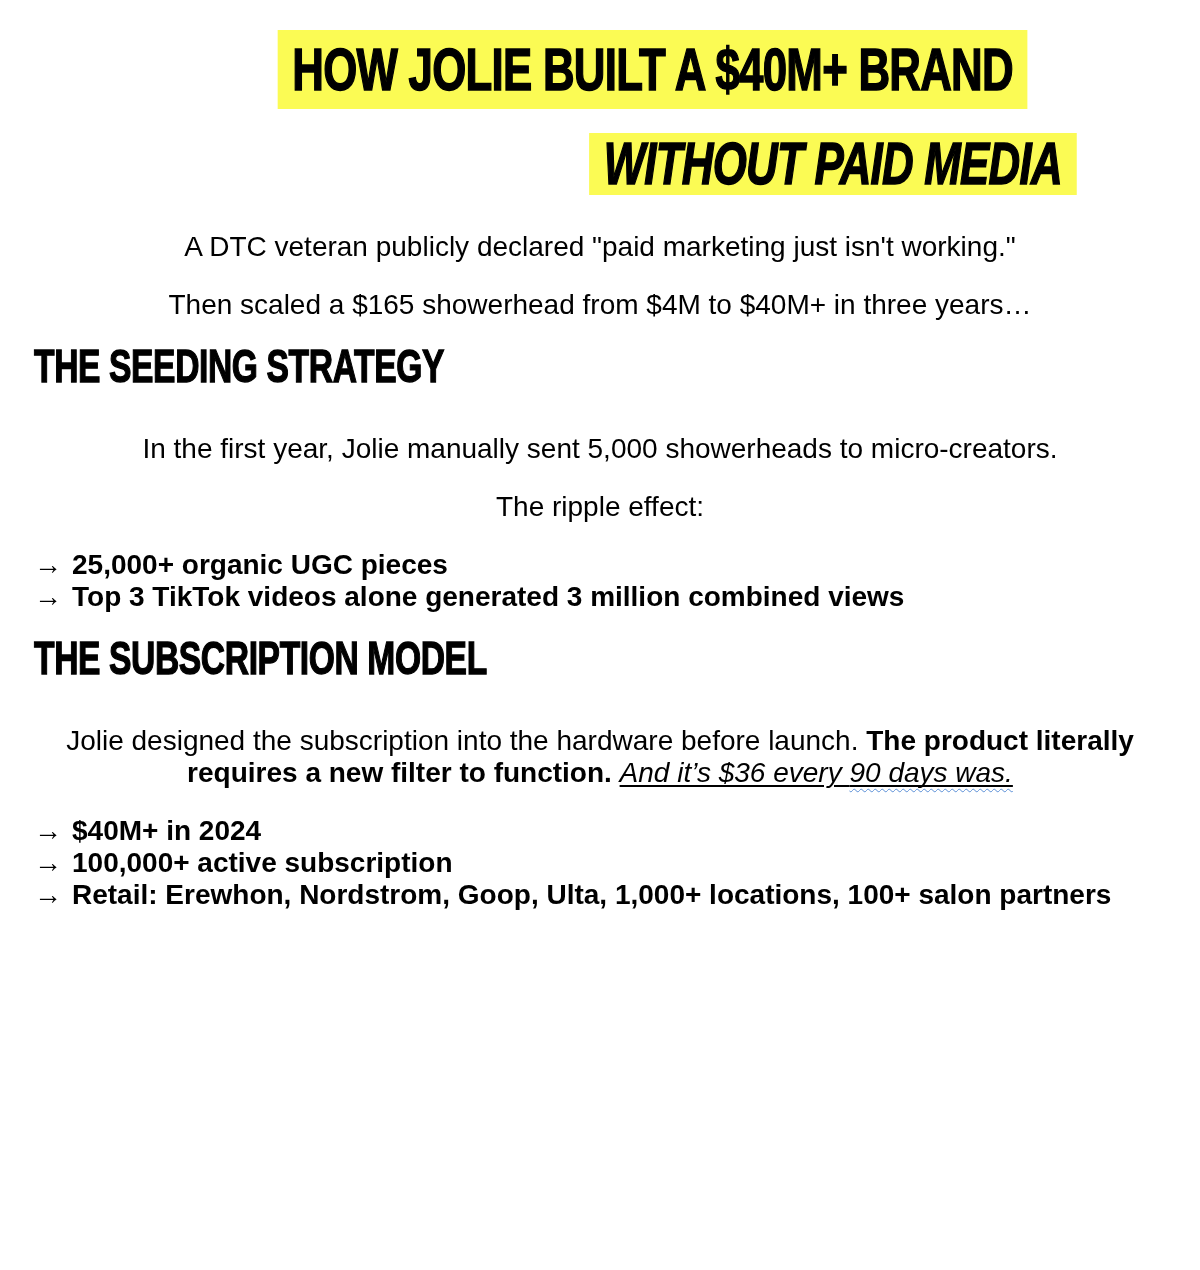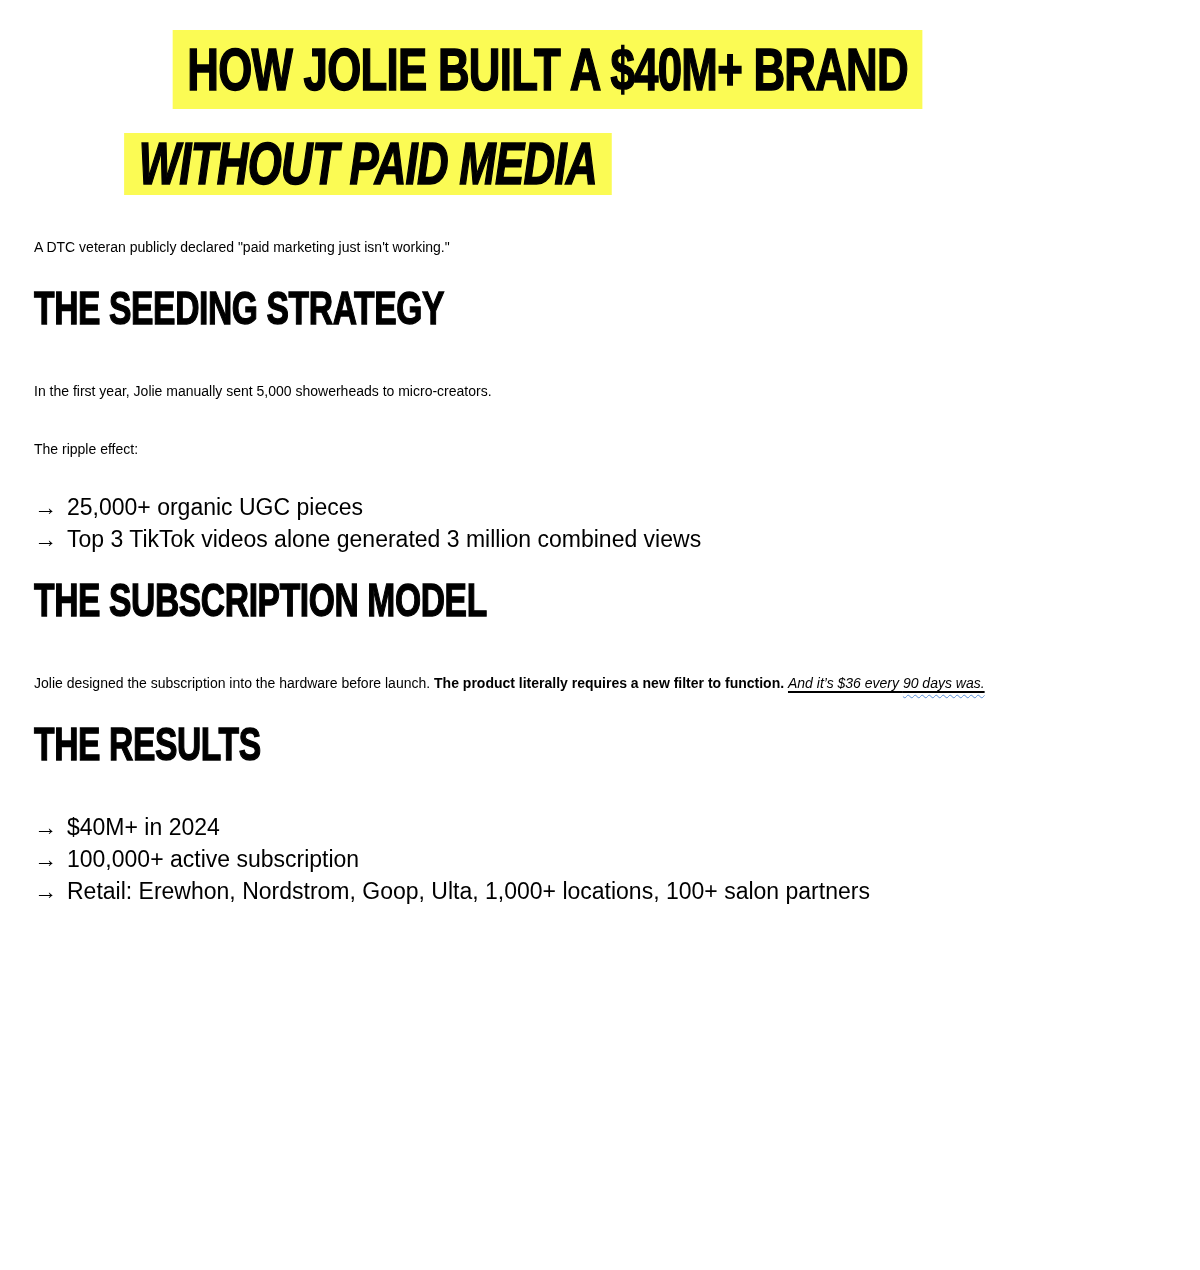--- a/index.html
+++ b/index.html
@@ -13,21 +13,21 @@
     width:1200px;
     min-height:1270px;
     margin:0 auto;
     padding:30px 34px 60px;
     font-family:"Liberation Sans","DejaVu Sans",sans-serif;
     color:var(--ink);
     background:#ffffff;
   }
 
   
-  .title-block{text-align:left;margin:0 0 36px;}
+  .title-block{text-align:right;margin:0 0 36px;}
   .t-line{display:block;}
   .t-line2{margin-top:24px;}
   .hl{
     display:inline-block;
     background:var(--hl);
     font-weight:bold;
     letter-spacing:-1px;
     -webkit-text-stroke:1.5px var(--ink);
     transform:scaleX(.73);
   }
@@ -42,25 +42,25 @@
     line-height:38px;
     font-weight:bold;
     letter-spacing:-.5px;
     -webkit-text-stroke:1.3px var(--ink);
     transform:scaleX(.73);
     transform-origin:0 50%;
     white-space:nowrap;
   }
 
   
-  p{margin:0 0 26px;font-size:14px;line-height:32px;}
+  p{margin:0 0 26px;font-size:28px;line-height:32px;text-align:center;}
   strong{font-weight:bold;}
   em{font-style:italic;}
   .bullets{margin:0 0 26px;}
-  .bullet{font-size:23px;line-height:32px;}
+  .bullet{font-size:28px;line-height:32px;font-weight:bold;}
   .arrow{margin-right:10px;}
 
   
   .ul{
     text-decoration:underline;
     text-decoration-thickness:1.5px;
     text-underline-offset:3px;
   }
   .squiggle{
     text-decoration:underline wavy var(--sq);
@@ -77,20 +77,21 @@
   <header class="title-block">
     <div class="t-line">
       <span class="hl t1">HOW JOLIE BUILT A $40M+ BRAND</span>
     </div>
     <div class="t-line t-line2">
       <span class="hl t2">WITHOUT PAID MEDIA</span>
     </div>
   </header>
 
   <p>A DTC veteran publicly declared "paid marketing just isn't working."</p>
+  <p>Then scaled a $165 showerhead from $4M to $40M+ in three years…</p>
 
   <h2><span class="h2s">THE SEEDING STRATEGY</span></h2>
 
   <p>In the first year, Jolie manually sent 5,000 showerheads to micro-creators.</p>
   <p>The ripple effect:</p>
 
   <div class="bullets">
     <div class="bullet">
       <span class="arrow">→</span><span>25,000+ organic UGC pieces</span>
     </div>
@@ -98,21 +99,20 @@
       <span class="arrow">→</span><span>Top 3 TikTok videos alone generated 3 million combined views</span>
     </div>
   </div>
 
 
   <h2><span class="h2s">THE SUBSCRIPTION MODEL</span></h2>
 
   <p><span>Jolie designed the subscription into the hardware before launch. </span><strong>The product literally requires a new filter to function. </strong><em class="ul"><span>And it’s $36 every </span><span class="squiggle">90 days was.</span></em></p>
 
 
-  <h2><span class="h2s">THE RESULTS</span></h2>
 
   <div class="bullets">
     <div class="bullet">
       <span class="arrow">→</span><span>$40M+ in 2024</span>
     </div>
     <div class="bullet">
       <span class="arrow">→</span><span>100,000+ active subscription</span>
     </div>
     <div class="bullet">
       <span class="arrow">→</span><span>Retail: Erewhon, Nordstrom, Goop, Ulta, 1,000+ locations, 100+ salon partners</span>

